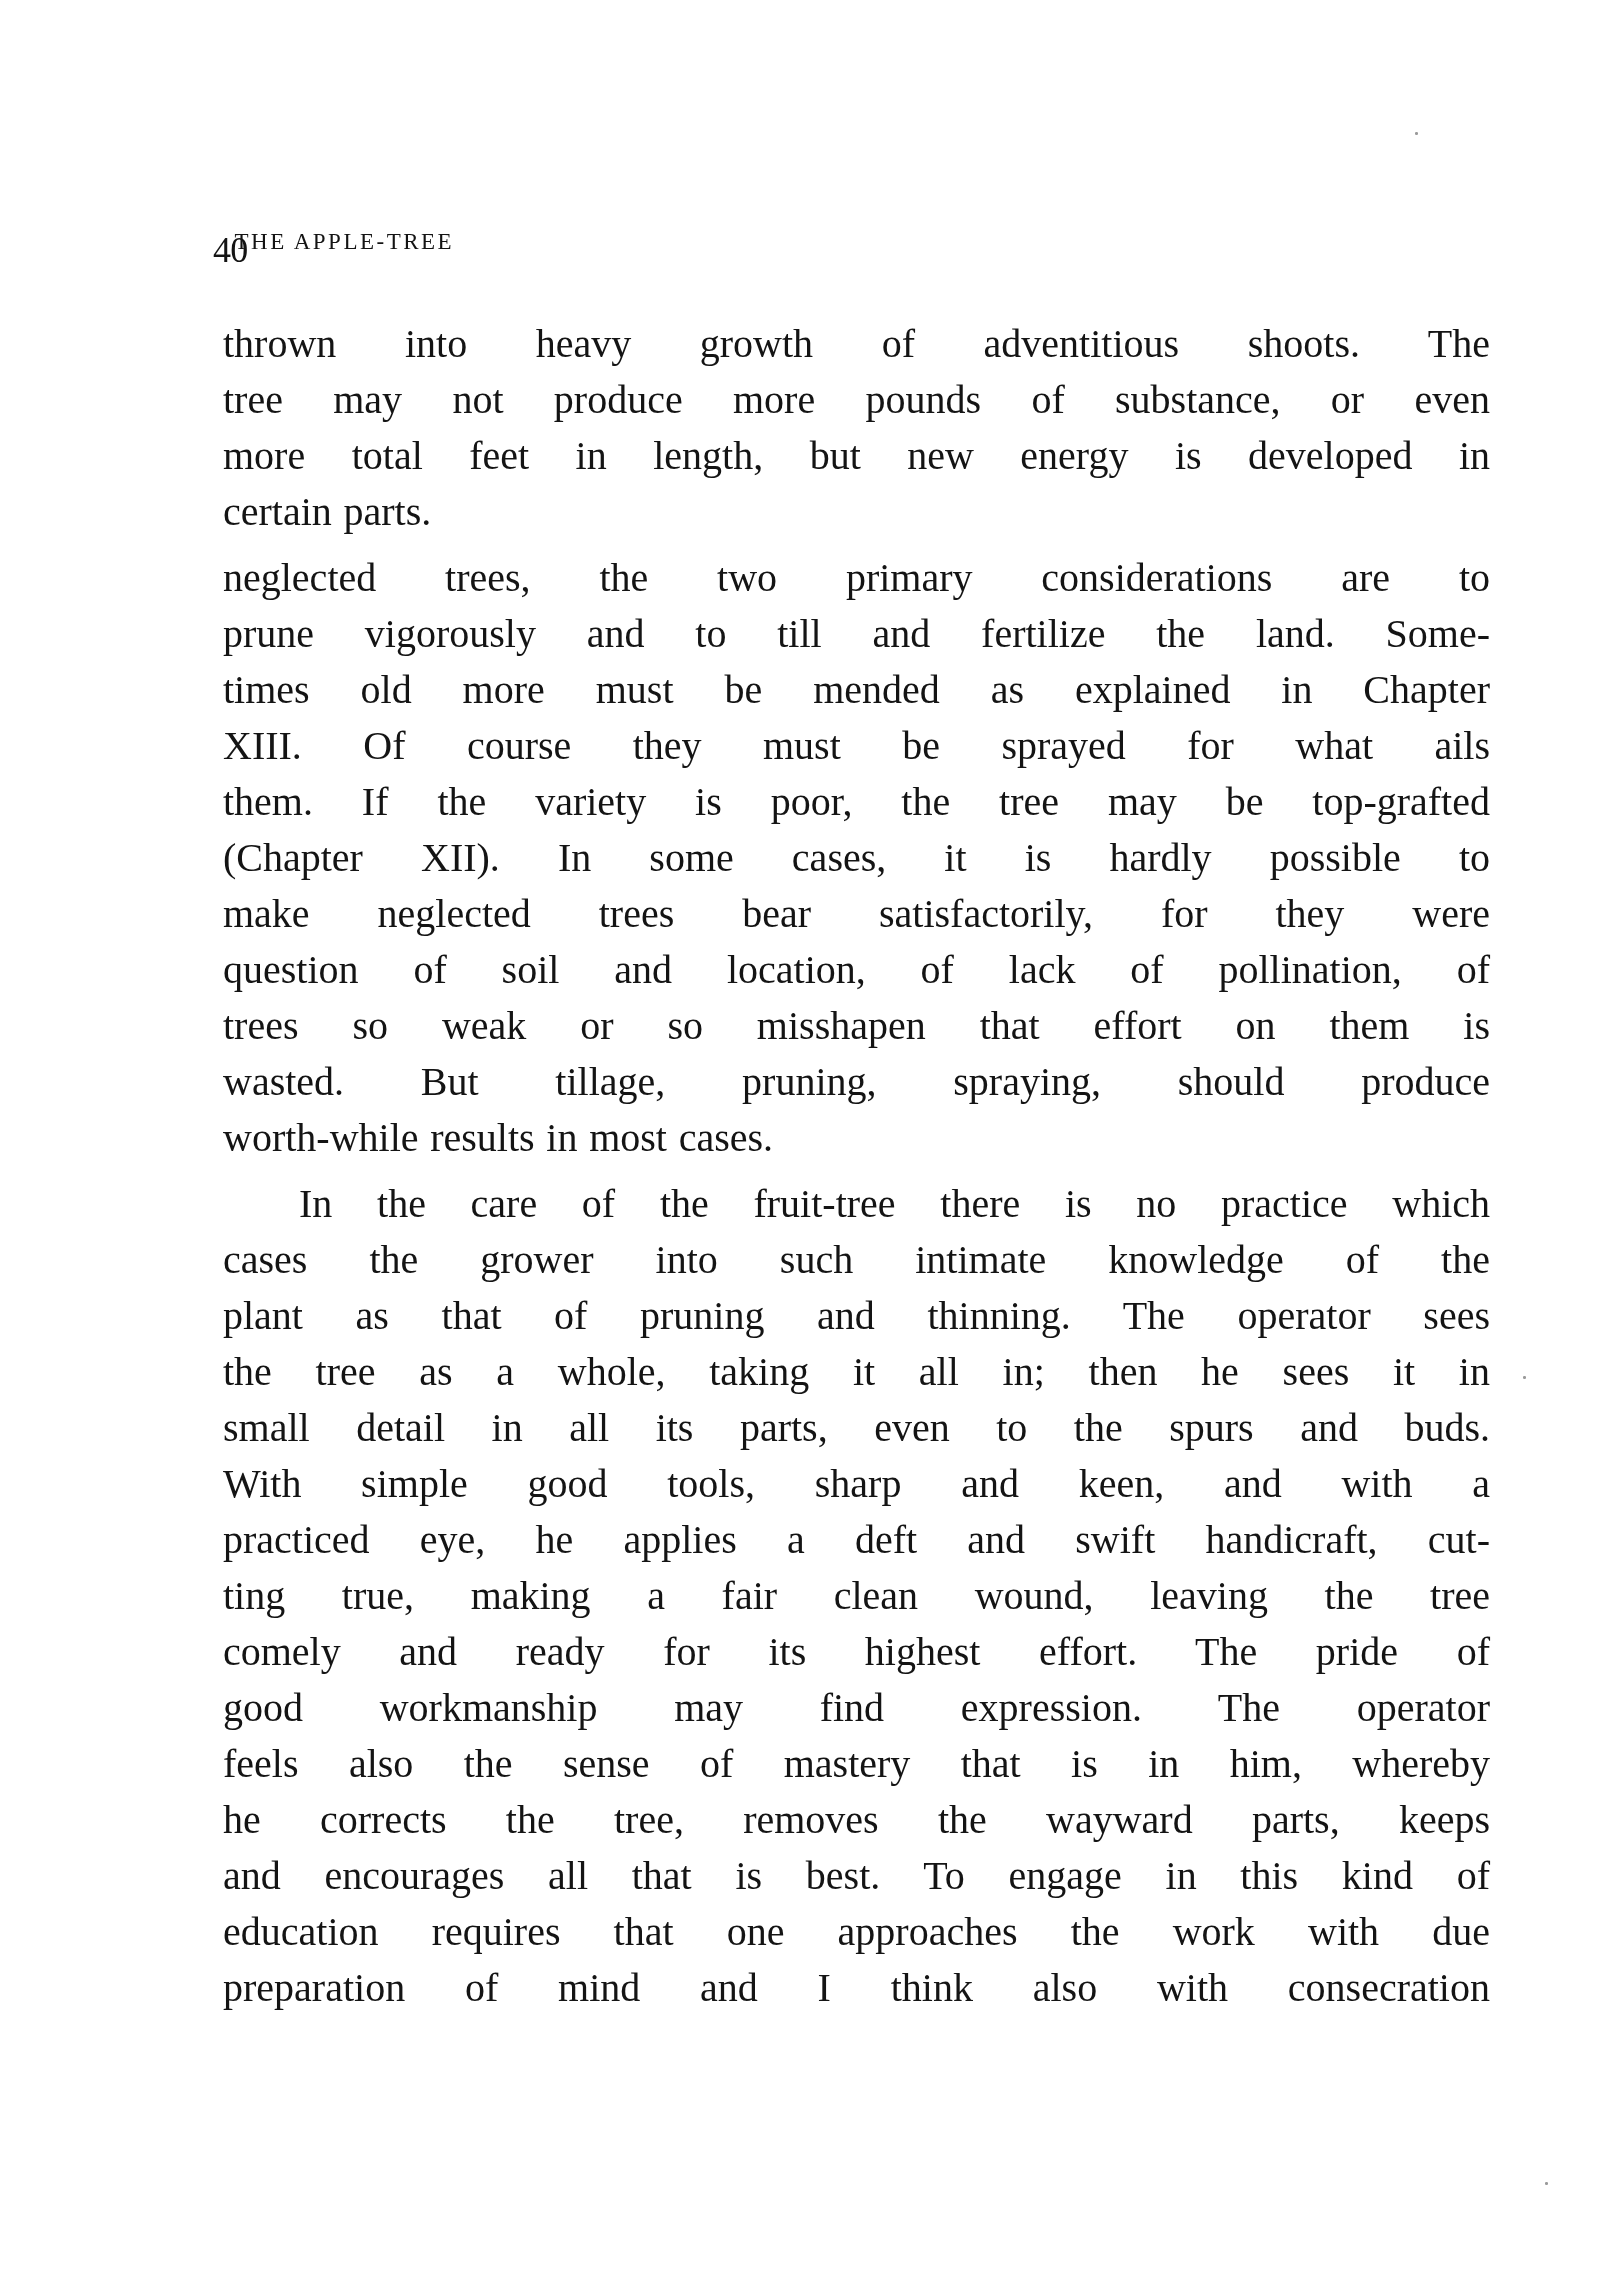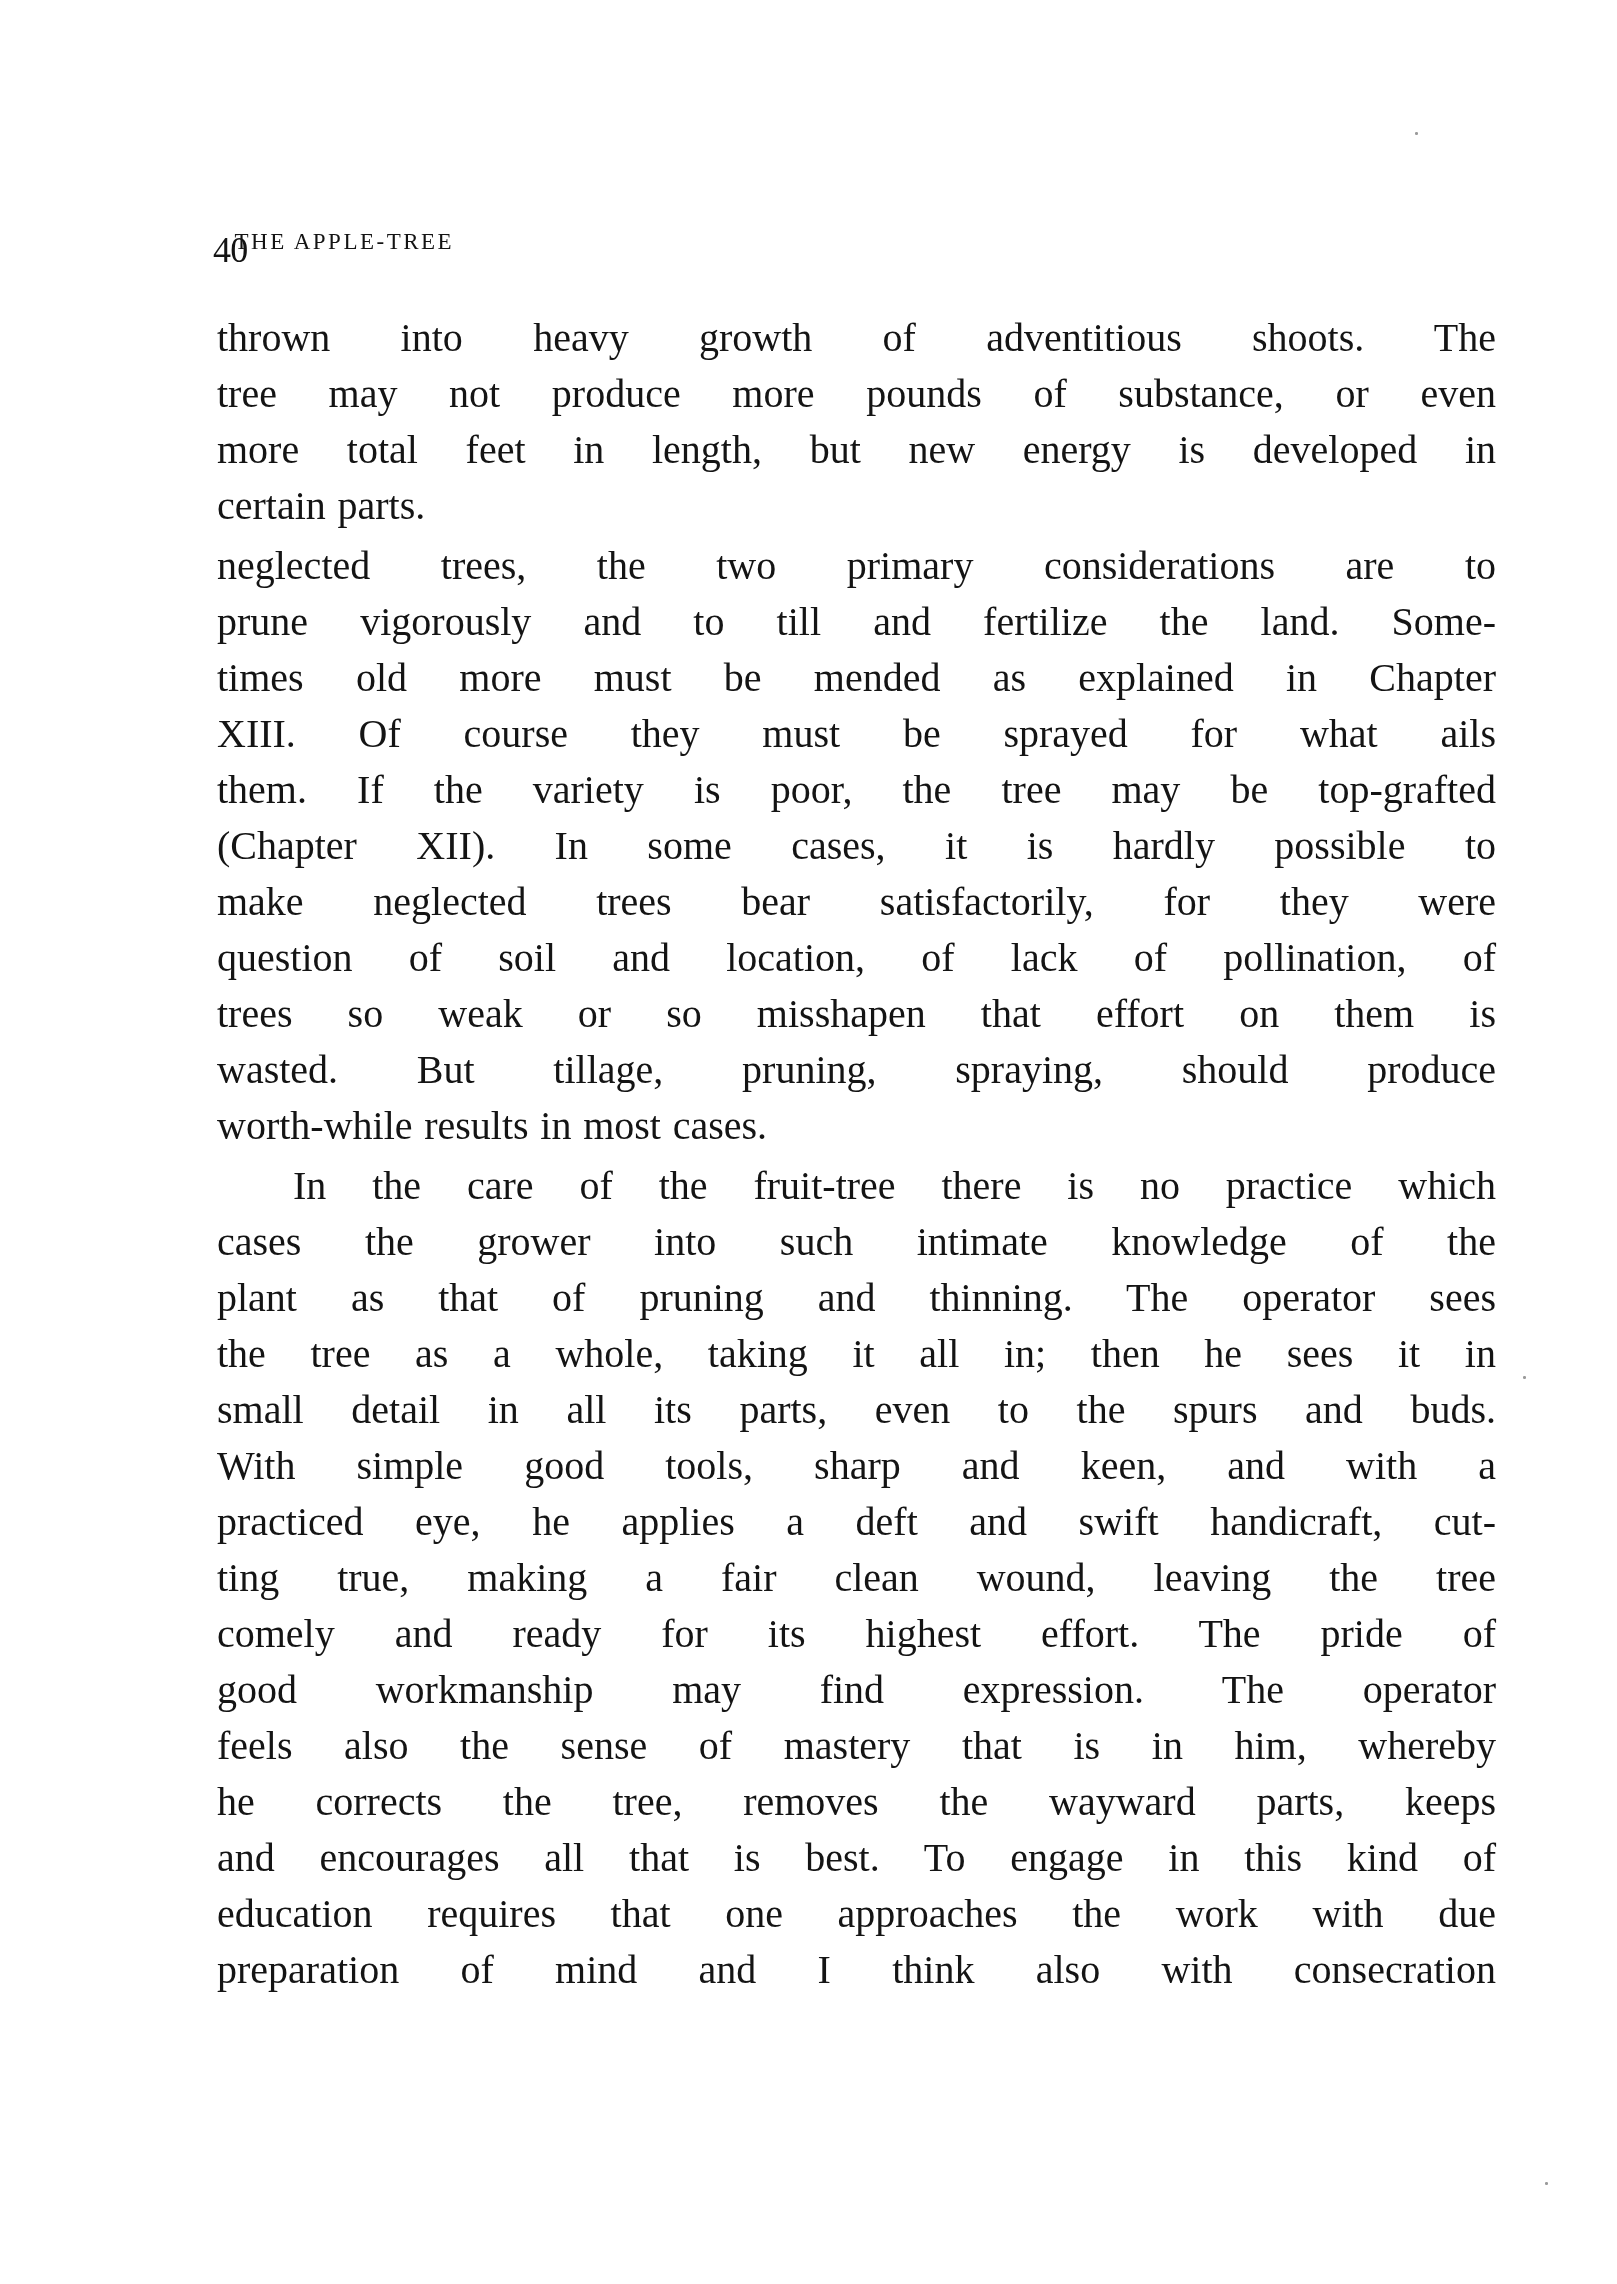--- a/index.html
+++ b/index.html
@@ -43,21 +43,21 @@
     }
     .body-text {
       position: absolute;
       left: 213px;
       top: 306px;
       width: 1287px;
       font-size: 40px;
       line-height: 56px;
     }
     .para {
-      margin: 4px;
+      margin: 10px;
       padding: 0;
     }
     .line {
       display: block;
       text-align: justify;
       text-align-last: justify;
       white-space: nowrap;
       height: 56px;
       word-spacing: 1.7px;
     }

